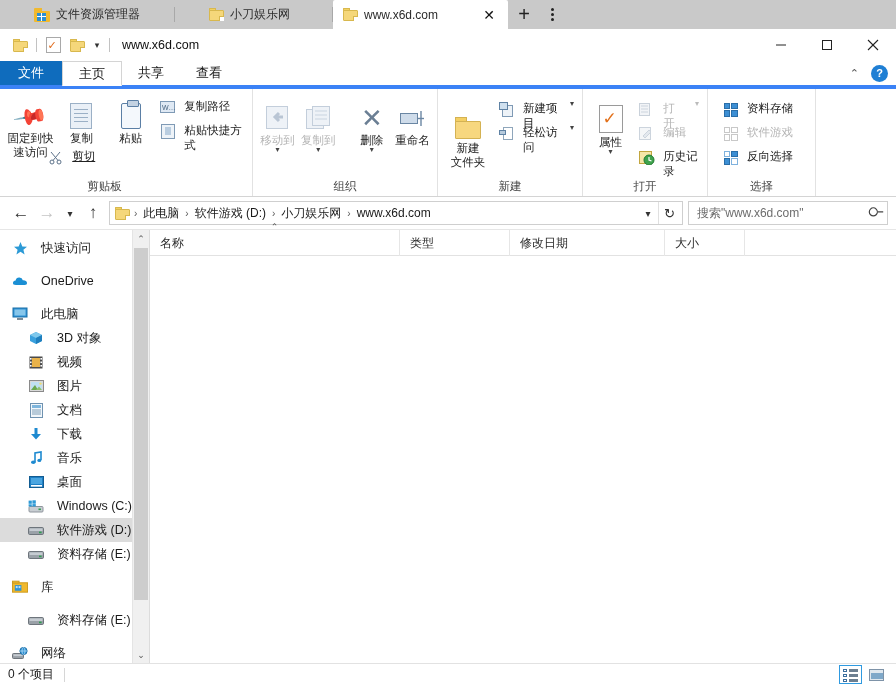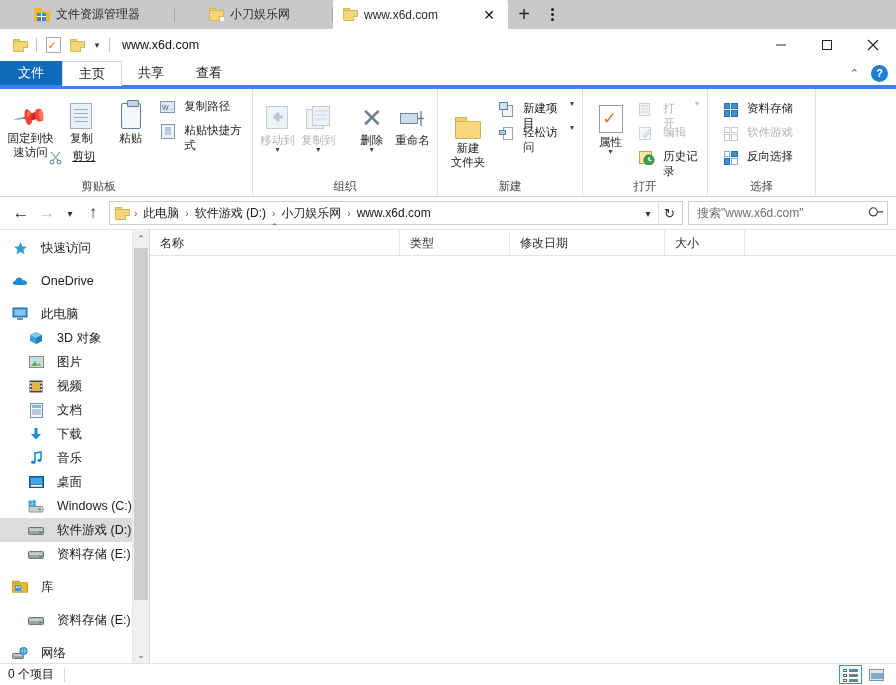--- a/index.html
+++ b/index.html
@@ -383,21 +383,21 @@
                   <circle cx="3" cy="11" r="2" fill="none" stroke="#5d728a"></circle>
                   <circle cx="10" cy="11" r="2" fill="none" stroke="#5d728a"></circle>
                   <line x1="4" y1="9.5" x2="11" y2="1" stroke="#5d728a"></line>
                   <line x1="9" y1="9.5" x2="2" y2="1" stroke="#5d728a"></line>
                 </svg>
             </span>
             <span>剪切</span>
           </div>
         </div>
       </div>
-      <div class="glabel" style="left:10px;width:165px;padding-left:12px;">剪贴板</div>
+      <div class="glabel" style="left:16px;width:165px;padding-left:12px;">剪贴板</div>
     </div>
 
     <div class="rgroup" style="width:185px;">
       <div class="gitems" style="padding-top:2px;">
         <div class="bigbtn dis">
           <div class="bico">
             <svg width="28" height="26">
                 <rect x="3.5" y="1.5" width="21" height="22" fill="#eef2f7" stroke="#c3cedb"></rect>
                 <path d="M20 12 L13 12 M16 8 L12 12 L16 16" stroke="#b9c5d4" stroke-width="3" fill="none"></path>
               </svg>
@@ -647,45 +647,45 @@
                 <path d="M7 1 L13 4 L13 10 L7 13 L1 10 L1 4 Z" fill="#3aa0dd"></path>
                 <path d="M7 1 L13 4 L7 7 L1 4 Z" fill="#7fc8ec"></path>
                 <path d="M7 7 L13 4 L13 10 L7 13 Z" fill="#1f7fbe"></path>
               </svg>
           </span>
           <span>3D 对象</span>
         </div>
 
         <div class="navitem indent">
           <span class="nico">
-            <svg width="15" height="12" viewBox="0 0 15 12">
-                <rect x="0.5" y="0.5" width="14" height="11" fill="#d9d9d9" stroke="#8a8a8a"></rect>
-                <rect x="2" y="2" width="11" height="8" fill="#bfe0f2"></rect>
-                <path d="M2 10 L6 5 L9 10 Z" fill="#6aa84f"></path>
-                <path d="M7 10 L10 6.5 L13 10 Z" fill="#8fbf6e"></path>
-                <circle cx="11.5" cy="3.6" r="1.2" fill="#f5d96b"></circle>
-              </svg>
-          </span>
-          <span>图片</span>
-        </div>
-
-        <div class="navitem indent">
-          <span class="nico">
             <svg width="14" height="13" viewBox="0 0 14 13">
                 <rect x="0.5" y="0.5" width="13" height="12" fill="#4a4a4a"></rect>
                 <rect x="3" y="2" width="8" height="9" fill="#e8b24a"></rect>
                 <rect x="1" y="2" width="1.6" height="1.6" fill="#fff"></rect>
                 <rect x="1" y="5.5" width="1.6" height="1.6" fill="#fff"></rect>
                 <rect x="1" y="9" width="1.6" height="1.6" fill="#fff"></rect>
                 <rect x="11.4" y="2" width="1.6" height="1.6" fill="#fff"></rect>
                 <rect x="11.4" y="5.5" width="1.6" height="1.6" fill="#fff"></rect>
                 <rect x="11.4" y="9" width="1.6" height="1.6" fill="#fff"></rect>
               </svg>
           </span>
           <span>视频</span>
+        </div>
+
+        <div class="navitem indent">
+          <span class="nico">
+            <svg width="15" height="12" viewBox="0 0 15 12">
+                <rect x="0.5" y="0.5" width="14" height="11" fill="#d9d9d9" stroke="#8a8a8a"></rect>
+                <rect x="2" y="2" width="11" height="8" fill="#bfe0f2"></rect>
+                <path d="M2 10 L6 5 L9 10 Z" fill="#6aa84f"></path>
+                <path d="M7 10 L10 6.5 L13 10 Z" fill="#8fbf6e"></path>
+                <circle cx="11.5" cy="3.6" r="1.2" fill="#f5d96b"></circle>
+              </svg>
+          </span>
+          <span>图片</span>
         </div>
 
         <div class="navitem indent">
           <span class="nico">
             <svg width="13" height="15" viewBox="0 0 13 15">
                 <rect x="0.5" y="0.5" width="12" height="14" fill="#f2f7fb" stroke="#6f92b0"></rect>
                 <rect x="2" y="2" width="9" height="3" fill="#7fb6dd"></rect>
                 <line x1="2" y1="7" x2="11" y2="7" stroke="#7f9fb8"></line>
                 <line x1="2" y1="9" x2="11" y2="9" stroke="#7f9fb8"></line>
                 <line x1="2" y1="11" x2="11" y2="11" stroke="#7f9fb8"></line>

